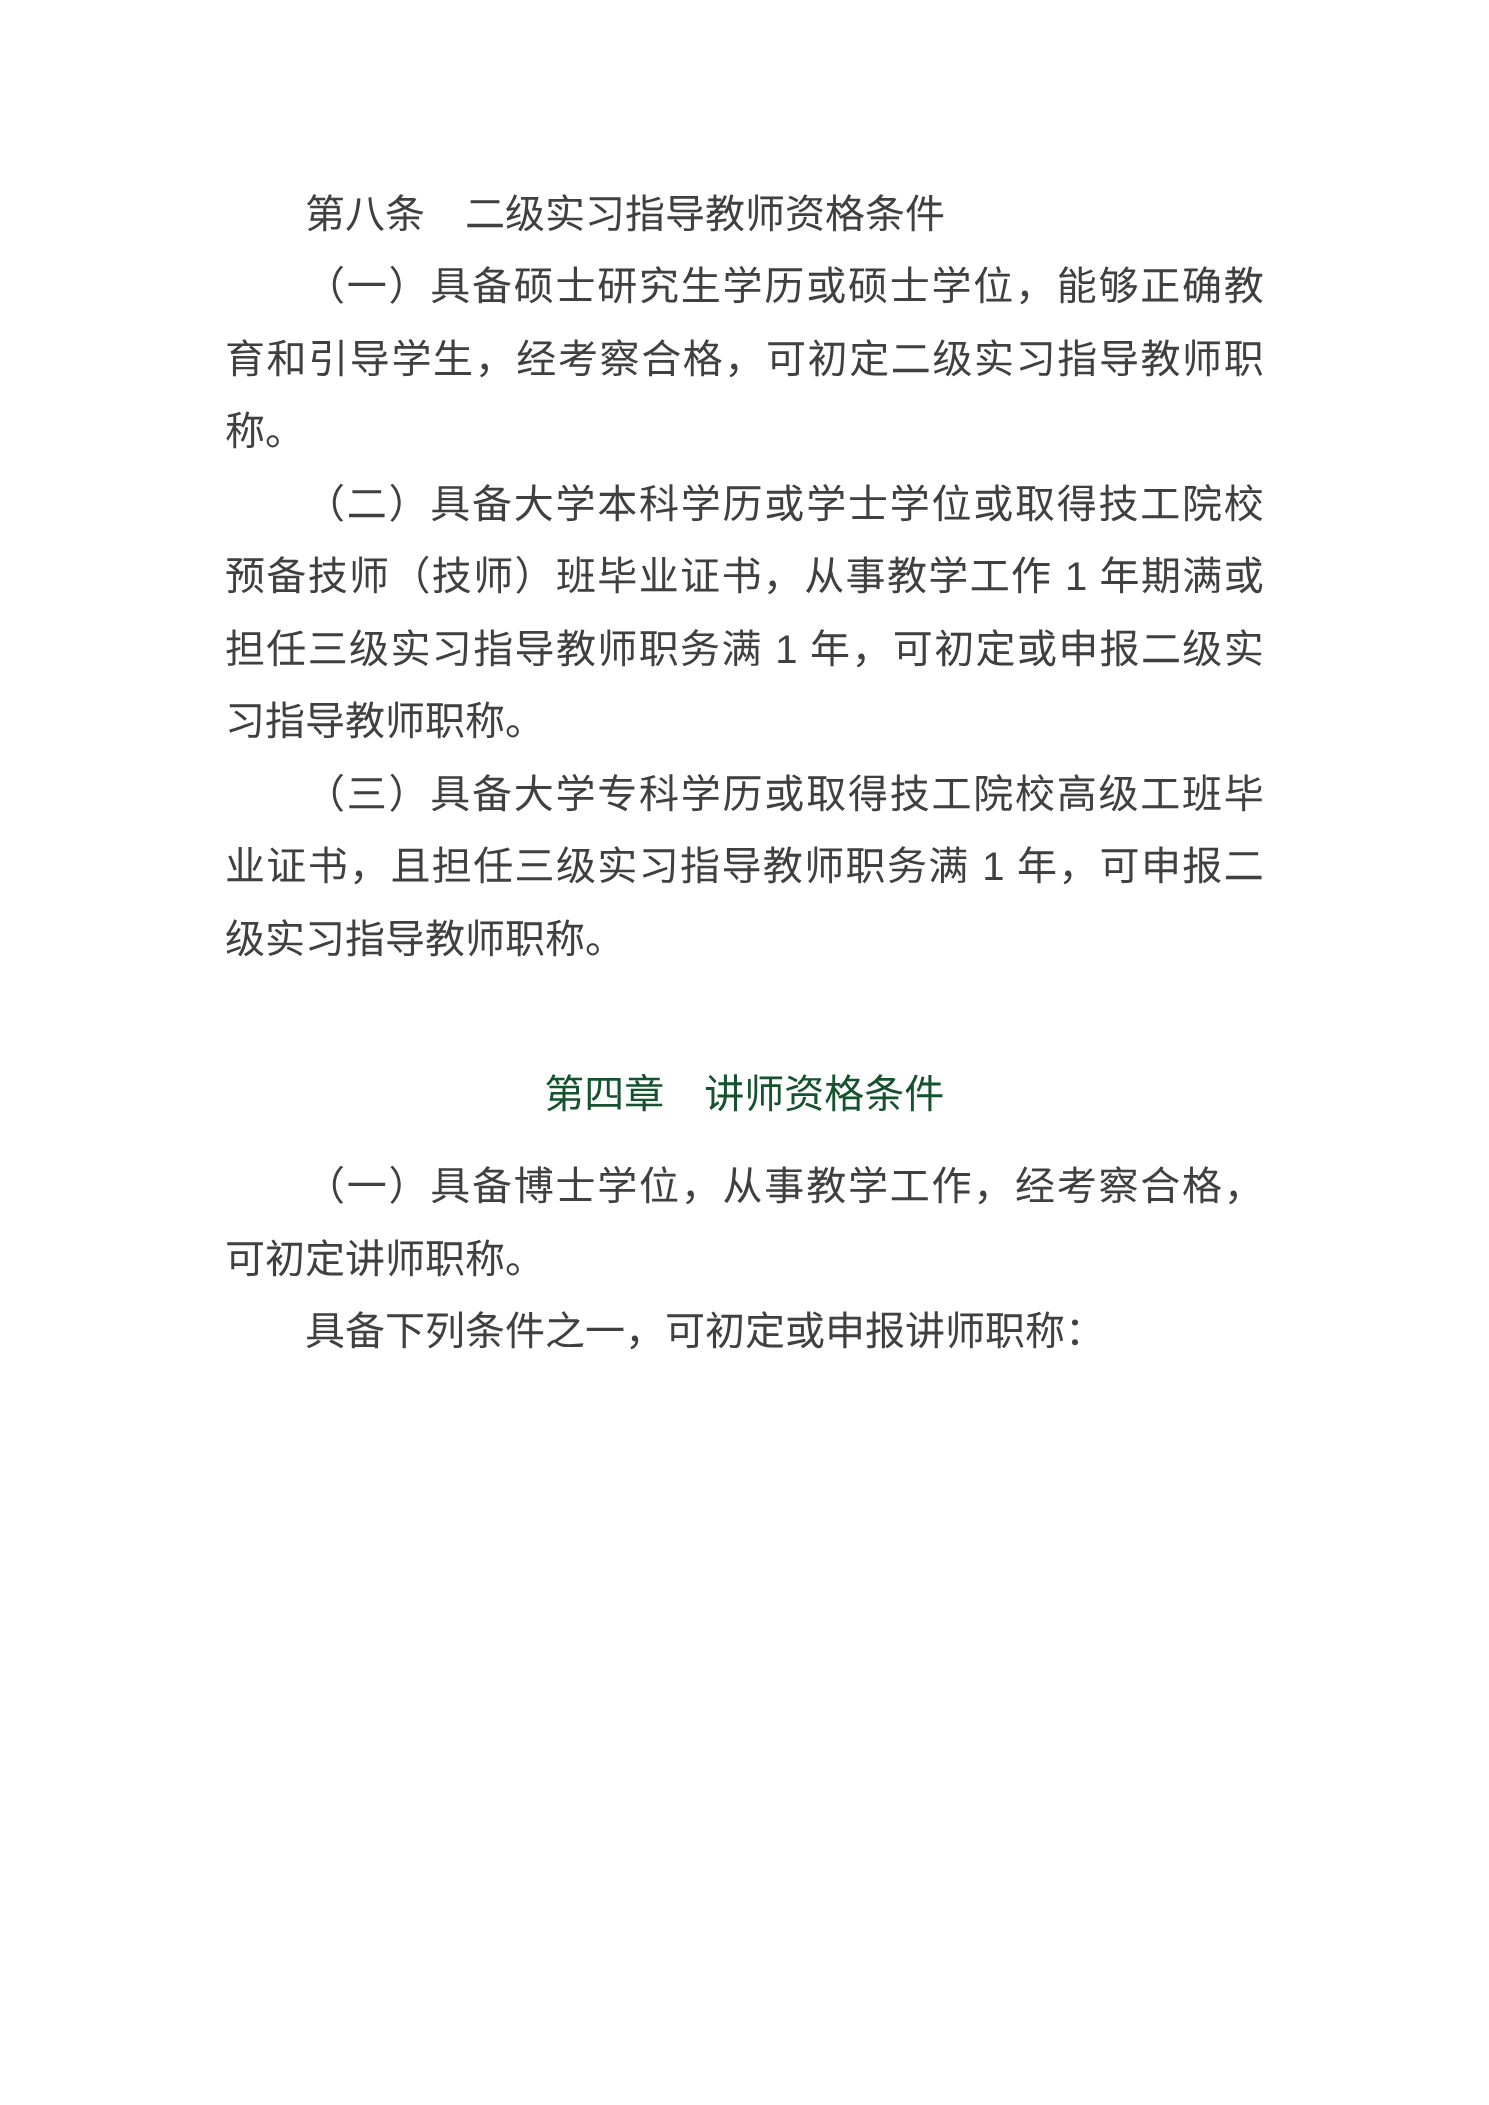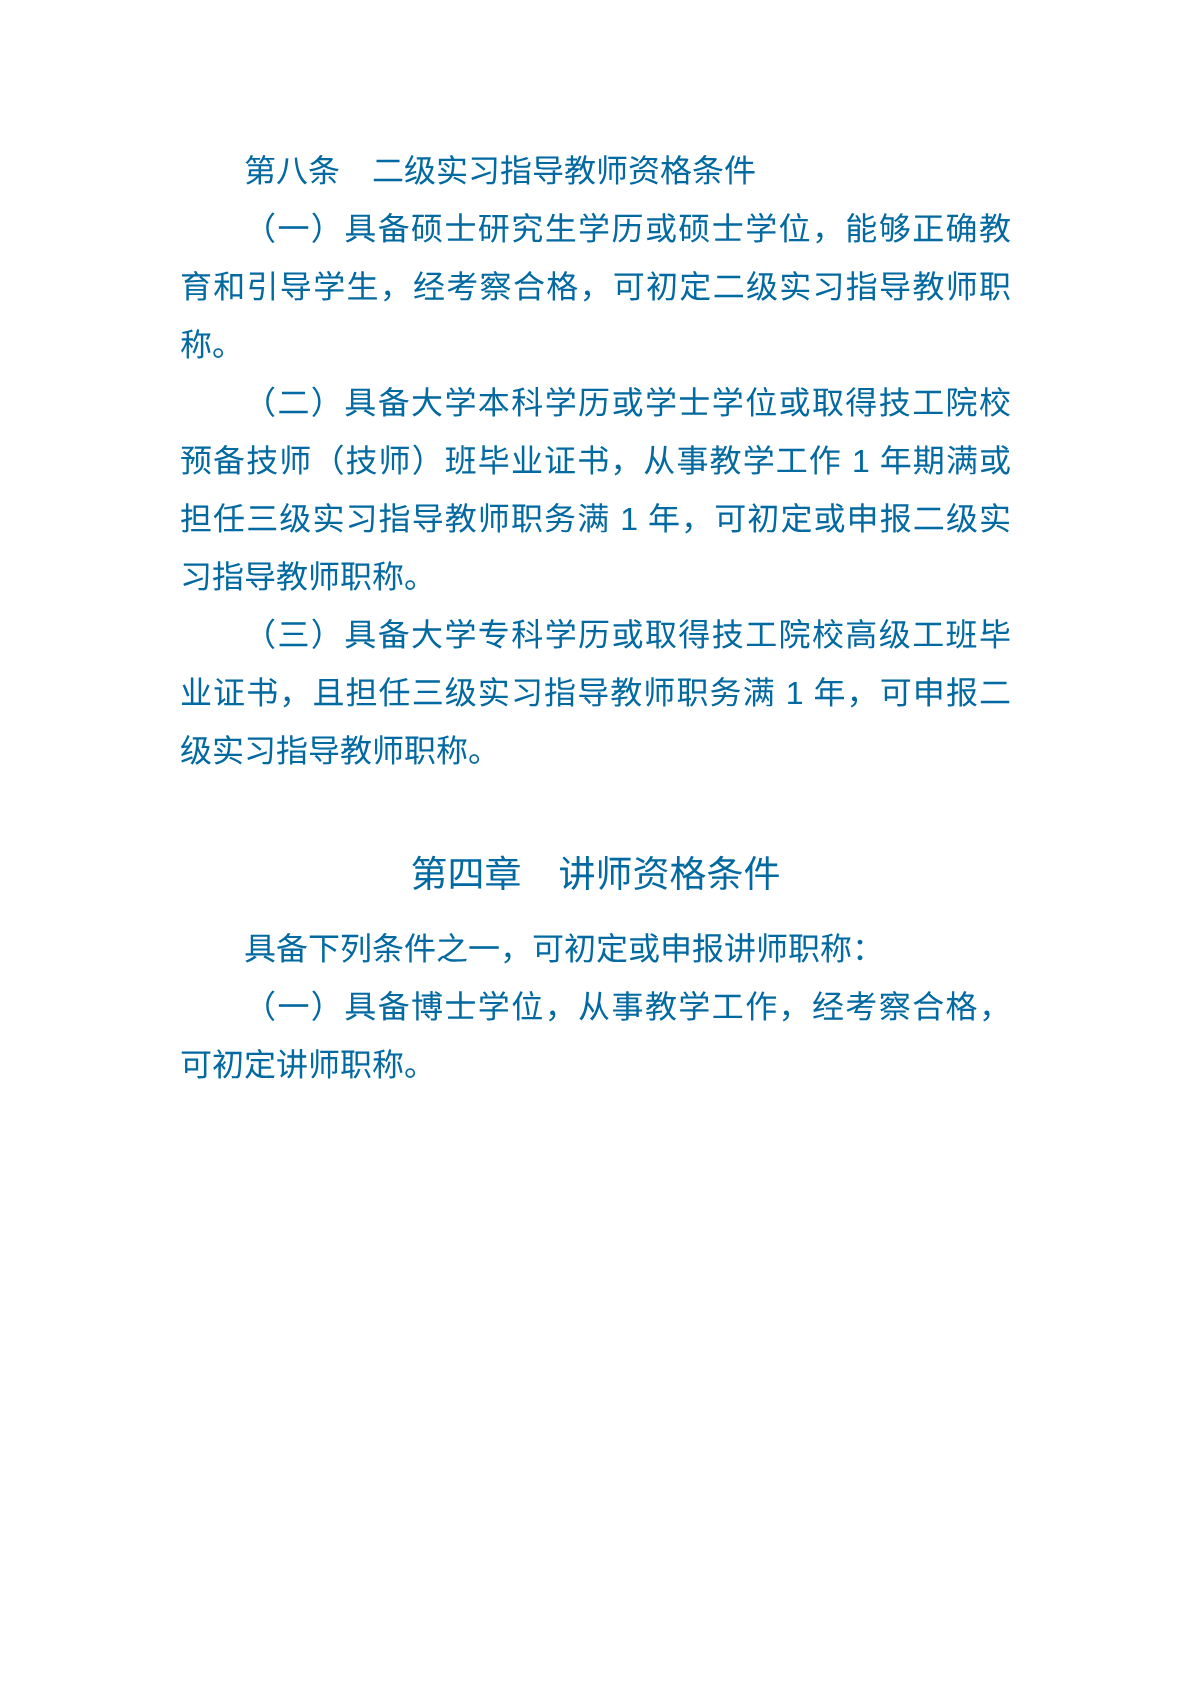--- a/index.html
+++ b/index.html
@@ -23,32 +23,32 @@
     color: #000000;
   }
   .para {
     margin: 0;
     font-size: 32px;
     line-height: 58px;
     font-weight: normal;
     text-align: justify;
     text-justify: inter-ideograph;
     text-indent: 2em;
-    color: #0369a1;
+    color: #404040;
     word-break: break-all;
     overflow-wrap: break-word;
   }
   .chapter {
     margin: 60px 0 10px 0;
-    font-size: 37px;
+    font-size: 32px;
     line-height: 70px;
     font-weight: normal;
     text-align: center;
     text-indent: 0;
-    color: #0369a1;
+    color: #14532d;
   }
 </style>
 </head>
 <body>
 
 <div class="page">
   <div class="doc">
 
     <p class="para">第八条　二级实习指导教师资格条件</p>
 
@@ -56,18 +56,18 @@
 
     <p class="para">（一）具备硕士研究生学历或硕士学位，能够正确教育和引导学生，经考察合格，可初定二级实习指导教师职称。</p>
 
     <p class="para">（二）具备大学本科学历或学士学位或取得技工院校预备技师（技师）班毕业证书，从事教学工作 1 年期满或担任三级实习指导教师职务满 1 年，可初定或申报二级实习指导教师职称。</p>
 
     <p class="para">（三）具备大学专科学历或取得技工院校高级工班毕业证书，且担任三级实习指导教师职务满 1 年，可申报二级实习指导教师职称。</p>
 
     <h2 class="chapter">第四章　讲师资格条件</h2>
 
 
+    <p class="para">（一）具备博士学位，从事教学工作，经考察合格，可初定讲师职称。</p>
+
     <p class="para">具备下列条件之一，可初定或申报讲师职称：</p>
-
-    <p class="para">（一）具备博士学位，从事教学工作，经考察合格，可初定讲师职称。</p>
 
   </div>
 </div>
 
 </body></html>

